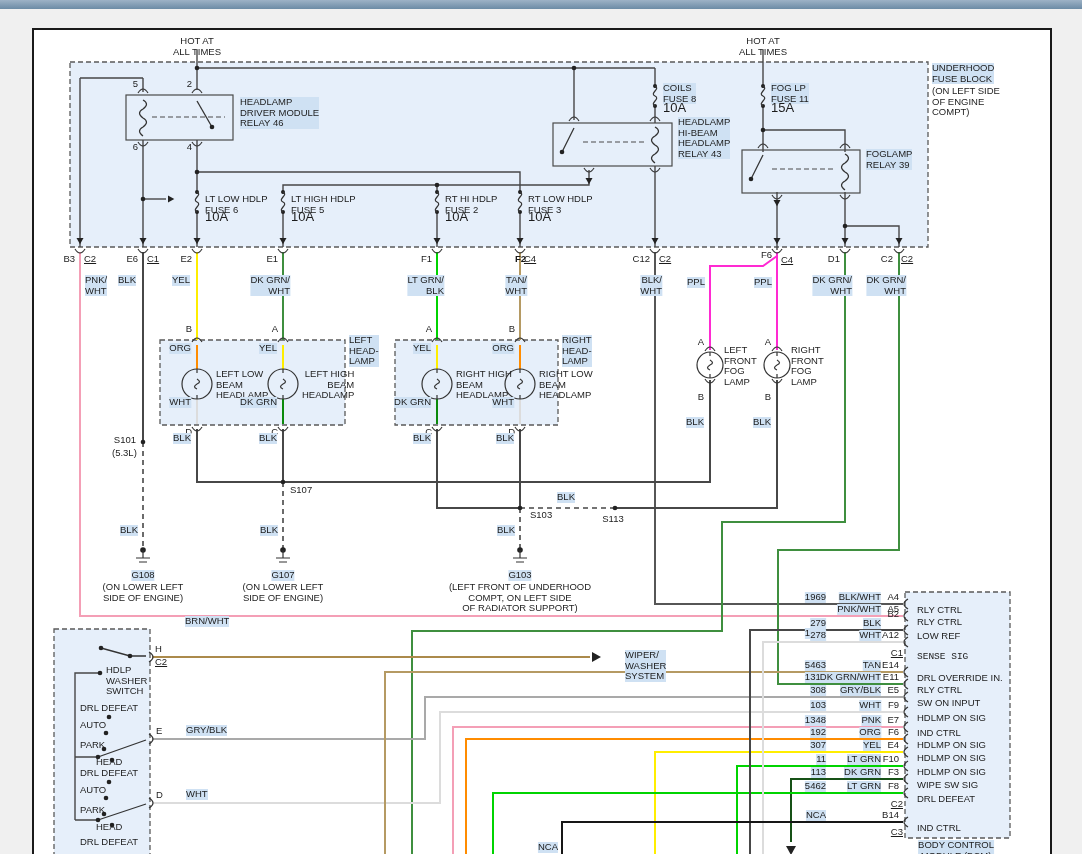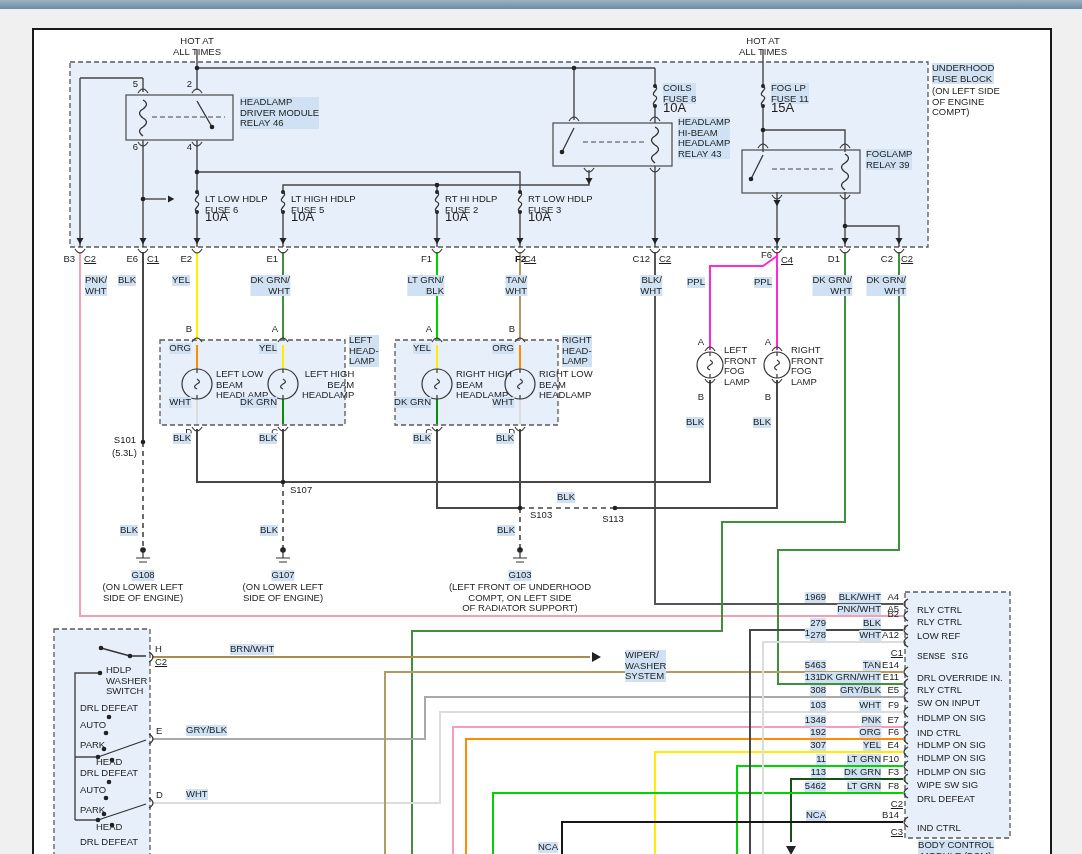--- a/index.html
+++ b/index.html
@@ -398,21 +398,21 @@
 SIDE OF ENGINE)</span>
       <span class="lbl c hl" style="left: 283px; top: 570px;">G107</span>
       <span class="lbl c" style="left: 283px; top: 582px;">(ON LOWER LEFT
 SIDE OF ENGINE)</span>
       <span class="lbl c hl" style="left: 520px; top: 570px;">G103</span>
       <span class="lbl c" style="left: 520px; top: 582px;">(LEFT FRONT OF UNDERHOOD
 COMPT, ON LEFT SIDE
 OF RADIATOR SUPPORT)</span>
       <span class="lbl l" style="left: 155px; top: 644px;">H</span>
       <span class="lbl l ul" style="left: 155px; top: 657px;">C2</span>
-      <span class="lbl l hl" style="left: 185px; top: 644px; margin-left: 45px;">BRN/WHT</span>
+      <span class="lbl l hl" style="left: 185px; top: 616px;">BRN/WHT</span>
       <span class="lbl l hl" style="left: 625px; top: 650px;">WIPER/
 WASHER
 SYSTEM</span>
       <span class="lbl l" style="left: 106px; top: 665px;">HDLP
 WASHER
 SWITCH</span>
       <span class="lbl l" style="left: 80px; top: 703px;">DRL DEFEAT</span>
       <span class="lbl l" style="left: 80px; top: 720px;">AUTO</span>
       <span class="lbl l" style="left: 80px; top: 740px;">PARK</span>
       <span class="lbl l" style="left: 96px; top: 757px;">HEAD</span>

